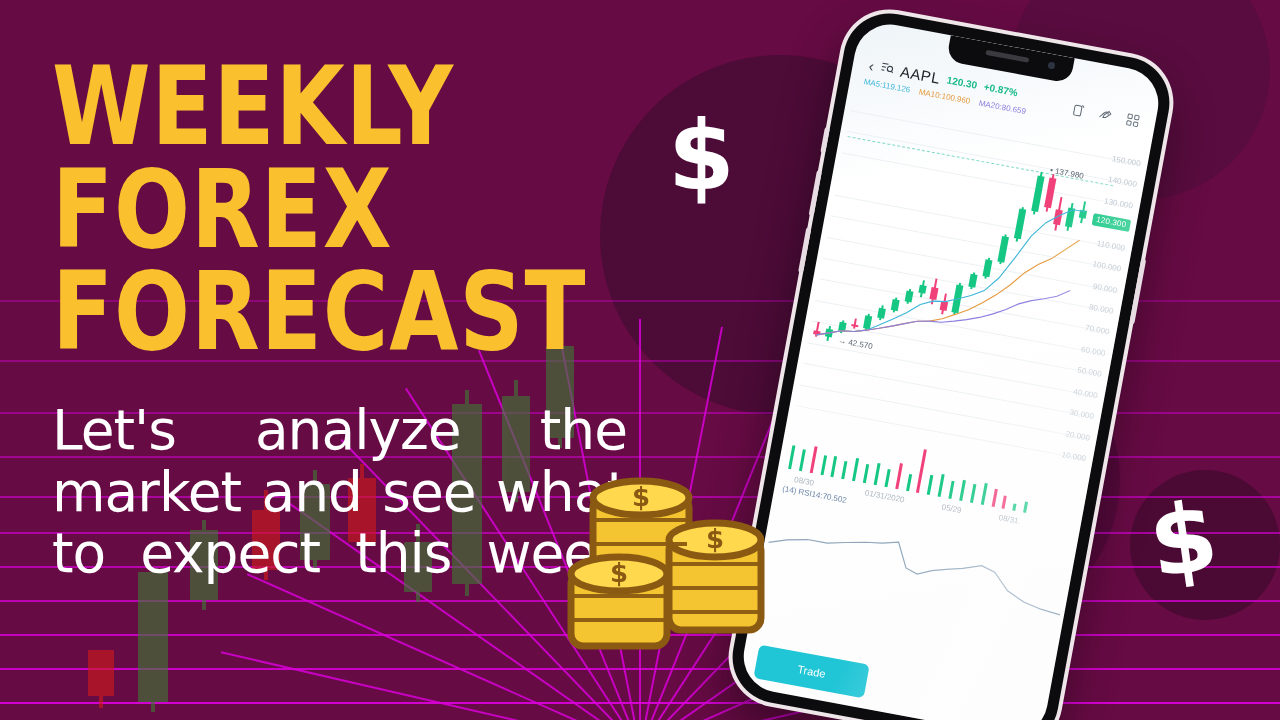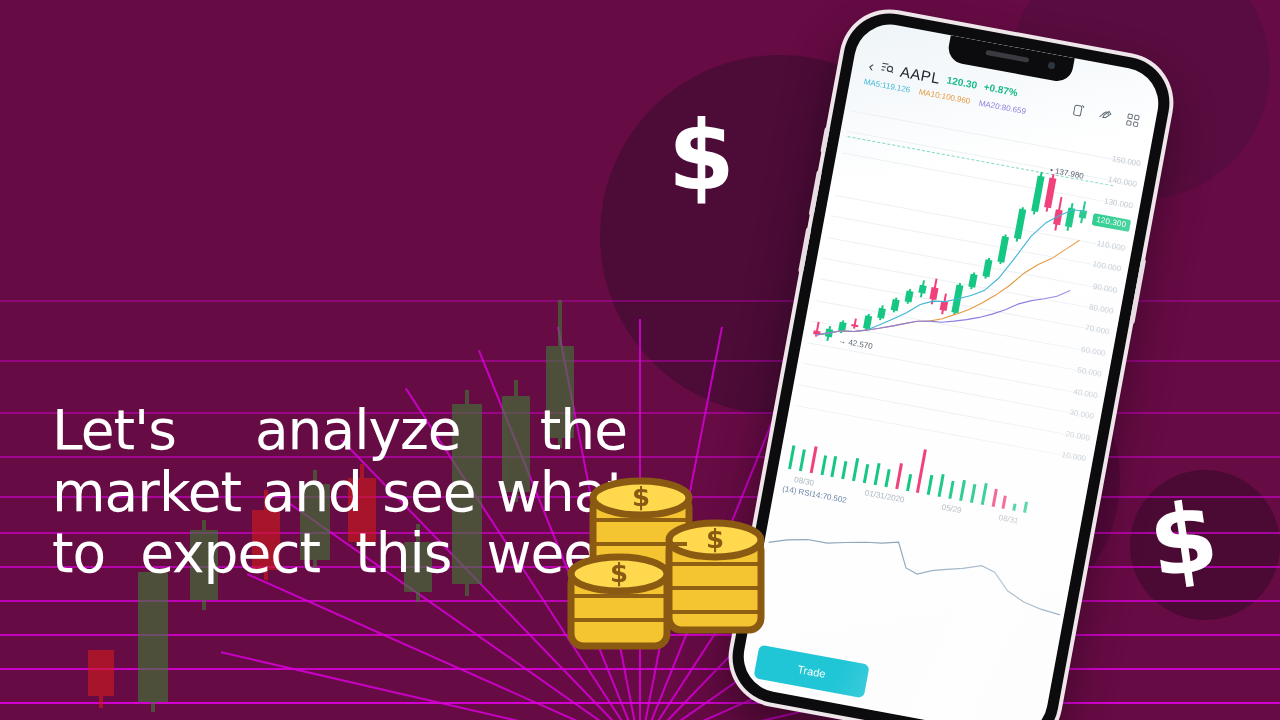--- a/index.html
+++ b/index.html
@@ -193,20 +193,24 @@
       <div class="bc up" style="left: 502px; width: 28px; height: 560px; opacity: 0.62;">
         <div class="wick" style="bottom: 218px; height: 122px;"></div>
         <div class="body" style="bottom: 228px; height: 96px;"></div>
       </div>
       <div class="bc up" style="left: 546px; width: 28px; height: 560px; opacity: 0.62;">
         <div class="wick" style="bottom: 272px; height: 148px;"></div>
         <div class="body" style="bottom: 282px; height: 92px;"></div>
       </div>
     </div>
 
+  <div class="headline">
+    <span class="ln">WEEKLY FOREX</span>
+    <span class="ln">FORECAST</span>
+  </div>
 
   <div class="dollar dollar-title">$</div>
   <div class="dollar dollar-right">$</div>
 
   <div class="subtitle">
     <p>Let's analyze the market and see what to expect this week</p>
   </div>
 
   <div class="coins">
     <svg viewBox="0 0 200 200" width="200" height="200">

